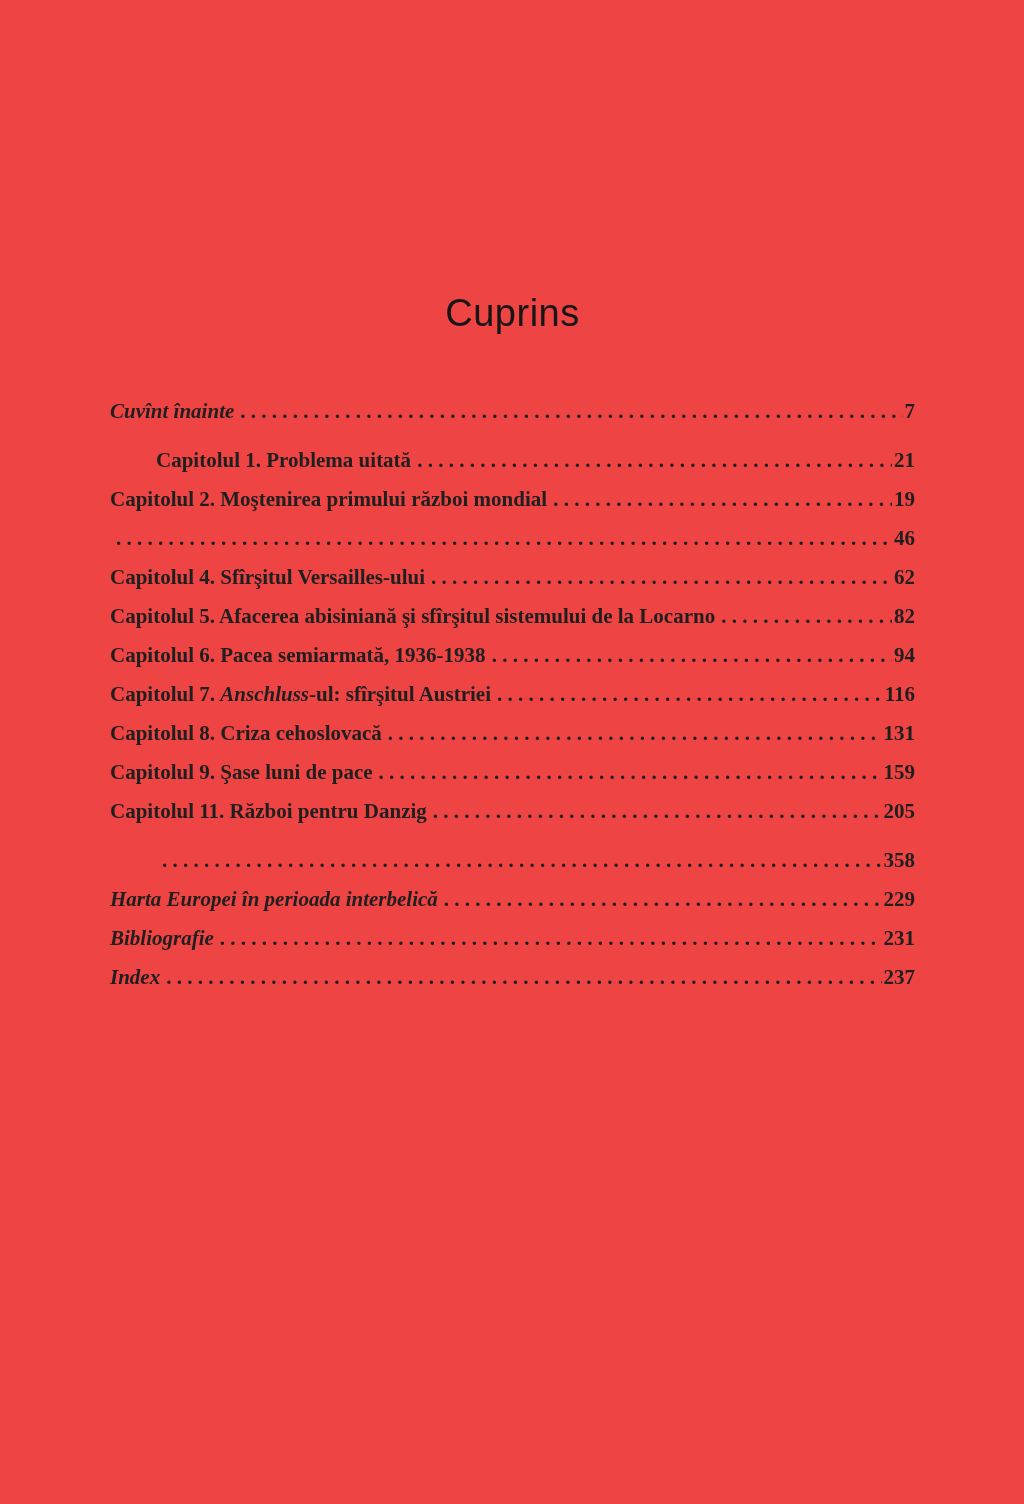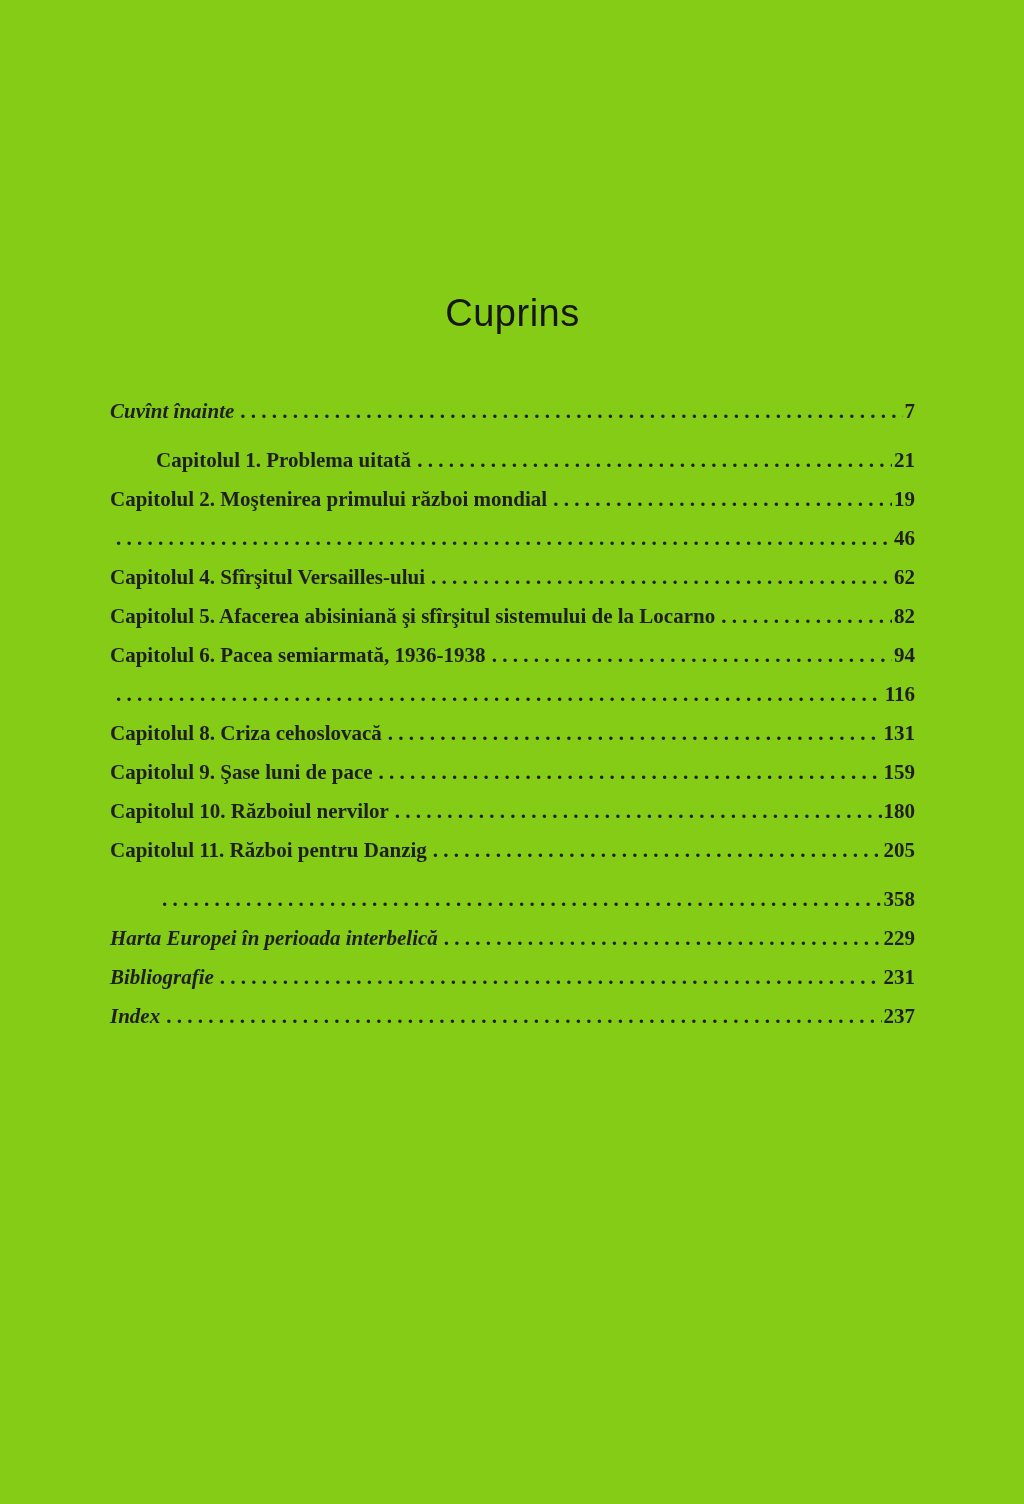--- a/index.html
+++ b/index.html
@@ -5,21 +5,21 @@
   html, body {
     margin: 0;
     padding: 0;
     background: #ffffff;
   }
   .page {
     position: relative;
     width: 1024px;
     height: 1504px;
     margin: 0 auto;
-    background: #84cc16;
+    background: #ef4444;
     overflow: hidden;
     font-family: "Liberation Serif", serif;
     color: #1f1f1f;
   }
   .content {
     padding: 0 109px 0 110px;
   }
   .doc-title {
     margin-top: 292px;
     text-align: center;
@@ -101,37 +101,33 @@
           <span class="toc-label"><span>Capitolul 5. Afacerea abisiniană şi sfîrşitul sistemului de la Locarno</span></span>
           <span class="leader"></span>
           <span class="pagenum">82</span>
         </div>
         <div class="toc-row">
           <span class="toc-label"><span>Capitolul 6. Pacea semiarmată, 1936-1938 </span></span>
           <span class="leader"></span>
           <span class="pagenum">94</span>
         </div>
         <div class="toc-row">
+          <span class="toc-label"><span>Capitolul 7. </span><span class="it">Anschluss</span><span>-ul: sfîrşitul Austriei </span></span>
           <span class="leader"></span>
           <span class="pagenum">116</span>
         </div>
         <div class="toc-row">
           <span class="toc-label"><span>Capitolul 8. Criza cehoslovacă</span></span>
           <span class="leader"></span>
           <span class="pagenum">131</span>
         </div>
         <div class="toc-row">
           <span class="toc-label"><span>Capitolul 9. Şase luni de pace </span></span>
           <span class="leader"></span>
           <span class="pagenum">159</span>
-        </div>
-        <div class="toc-row">
-          <span class="toc-label"><span>Capitolul 10. Războiul nervilor </span></span>
-          <span class="leader"></span>
-          <span class="pagenum">180</span>
         </div>
         <div class="toc-row">
           <span class="toc-label"><span>Capitolul 11. Război pentru Danzig</span></span>
           <span class="leader"></span>
           <span class="pagenum">205</span>
         </div>
         <div class="toc-row gap">
           <span class="leader"></span>
           <span class="pagenum">358</span>
         </div>

